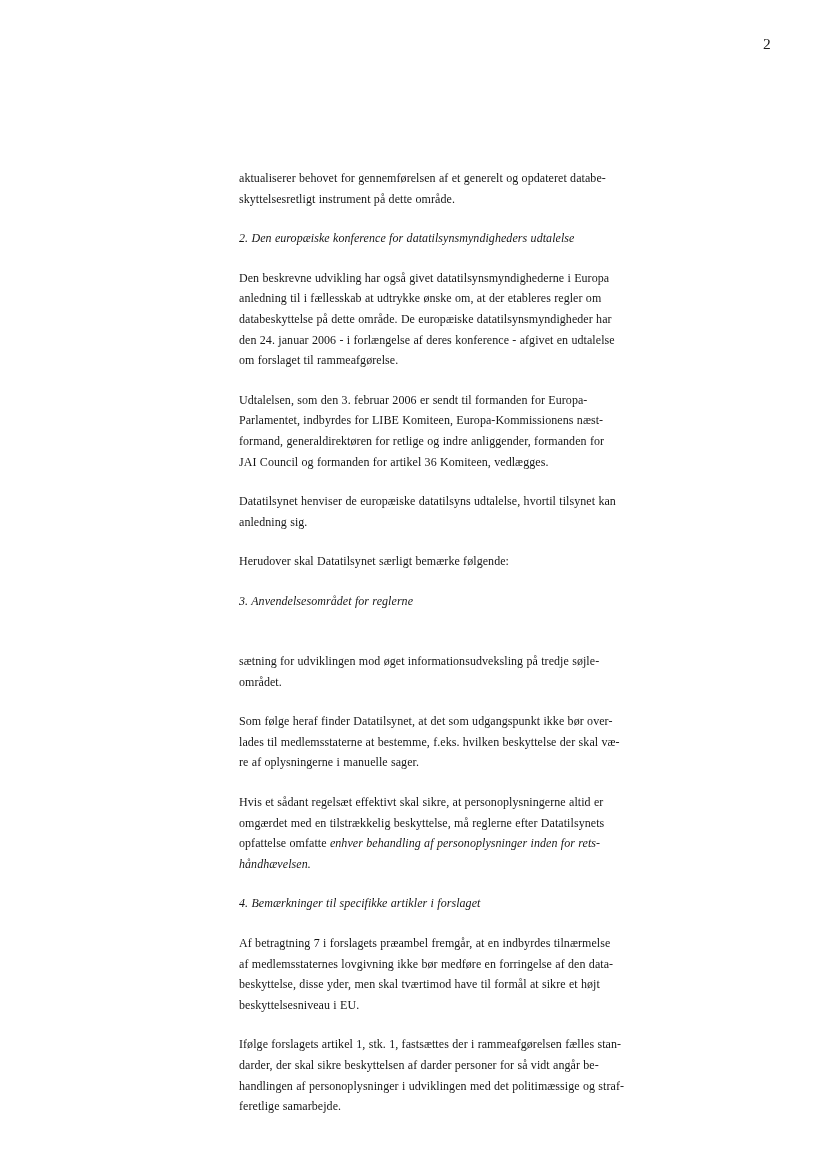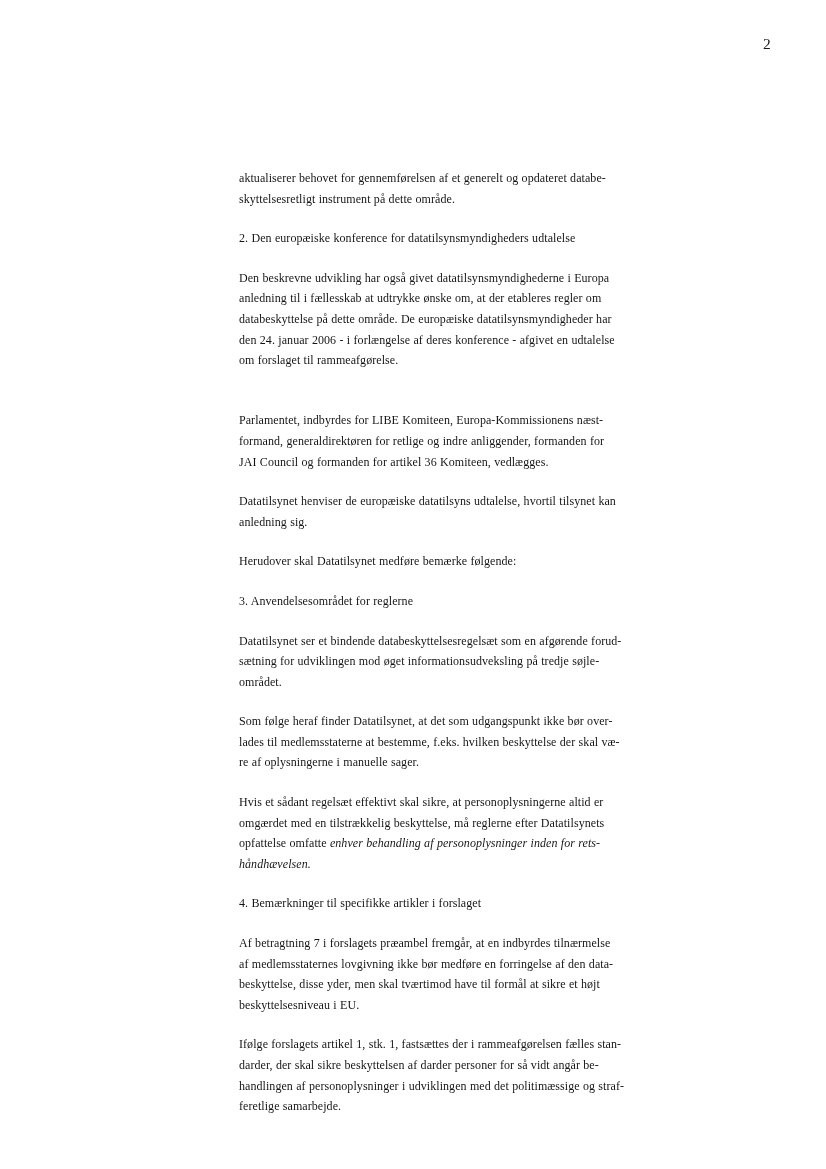--- a/index.html
+++ b/index.html
@@ -46,20 +46,21 @@
     line-height: 20.6px;
     text-align: left;
     color: #161616;
     margin: 0 0 19px 0;
     letter-spacing: 0.005em;
     word-spacing: 0.02em;
   }
 
   .para.heading {
     margin-bottom: 19px;
+    font-style: italic;
   }
 
   .para em {
     font-style: italic;
   }
 
   
   .scan {
     filter: contrast(1.02);
     -webkit-font-smoothing: antialiased;
@@ -69,25 +70,25 @@
 <body>
 
 <div class="page scan">
 
   <div class="page-number">2</div>
 
   <div class="text-column">
       <p class="para" id="para-1"><span>aktualiserer behovet for gennemførelsen af et generelt og opdateret databe-</span><br><span>skyttelsesretligt instrument på dette område.</span></p>
       <p class="para heading" id="heading-2"><span>2. Den europæiske konference for datatilsynsmyndigheders udtalelse</span></p>
       <p class="para" id="para-2"><span>Den beskrevne udvikling har også givet datatilsynsmyndighederne i Europa</span><br><span>anledning til i fællesskab at udtrykke ønske om, at der etableres regler om</span><br><span>databeskyttelse på dette område. De europæiske datatilsynsmyndigheder har</span><br><span>den 24. januar 2006 - i forlængelse af deres konference - afgivet en udtalelse</span><br><span>om forslaget til rammeafgørelse.</span></p>
-      <p class="para" id="para-3"><br><span>Parlamentet, indbyrdes for LIBE Komiteen, Europa-Kommissionens næst-</span><br><span>formand, generaldirektøren for retlige og indre anliggender, formanden for</span><br><span>JAI Council og formanden for artikel 36 Komiteen, vedlægges.</span></p>
+      <p class="para" id="para-3"><span>Udtalelsen, som den 3. februar 2006 er sendt til formanden for Europa-</span><br><span>Parlamentet, indbyrdes for LIBE Komiteen, Europa-Kommissionens næst-</span><br><span>formand, generaldirektøren for retlige og indre anliggender, formanden for</span><br><span>JAI Council og formanden for artikel 36 Komiteen, vedlægges.</span></p>
       <p class="para" id="para-4"><span>Datatilsynet henviser de europæiske datatilsyns udtalelse, hvortil tilsynet kan</span><br><span>anledning sig.</span></p>
-      <p class="para" id="para-5"><span>Herudover skal Datatilsynet medføre bemærke følgende:</span></p>
+      <p class="para" id="para-5"><span>Herudover skal Datatilsynet særligt bemærke følgende:</span></p>
       <p class="para heading" id="heading-3"><span>3. Anvendelsesområdet for reglerne</span></p>
-      <p class="para" id="para-6"><span>Datatilsynet ser et bindende databeskyttelsesregelsæt som en afgørende forud-</span><br><span>sætning for udviklingen mod øget informationsudveksling på tredje søjle-</span><br><span>området.</span></p>
+      <p class="para" id="para-6"><br><span>sætning for udviklingen mod øget informationsudveksling på tredje søjle-</span><br><span>området.</span></p>
       <p class="para" id="para-8"><span>Som følge heraf finder Datatilsynet, at det som udgangspunkt ikke bør over-</span><br><span>lades til medlemsstaterne at bestemme, f.eks. hvilken beskyttelse der skal væ-</span><br><span>re af oplysningerne i manuelle sager.</span></p>
       <p class="para" id="para-7"><span>Hvis et sådant regelsæt effektivt skal sikre, at personoplysningerne altid er</span><br><span>omgærdet med en tilstrækkelig beskyttelse, må reglerne efter Datatilsynets</span><br><span>opfattelse omfatte </span><em>enhver behandling af personoplysninger inden for rets-</em><br><em>håndhævelsen.</em></p>
       <p class="para heading" id="heading-4"><span>4. Bemærkninger til specifikke artikler i forslaget</span></p>
       <p class="para" id="para-9"><span>Af betragtning 7 i forslagets præambel fremgår, at en indbyrdes tilnærmelse</span><br><span>af medlemsstaternes lovgivning ikke bør medføre en forringelse af den data-</span><br><span>beskyttelse, disse yder, men skal tværtimod have til formål at sikre et højt</span><br><span>beskyttelsesniveau i EU.</span></p>
       <p class="para" id="para-10"><span>Ifølge forslagets artikel 1, stk. 1, fastsættes der i rammeafgørelsen fælles stan-</span><br><span>darder, der skal sikre beskyttelsen af darder personer for så vidt angår be-</span><br><span>handlingen af personoplysninger i udviklingen med det politimæssige og straf-</span><br><span>feretlige samarbejde.</span></p>
     </div>
 
 </div>
 
 </body></html>

